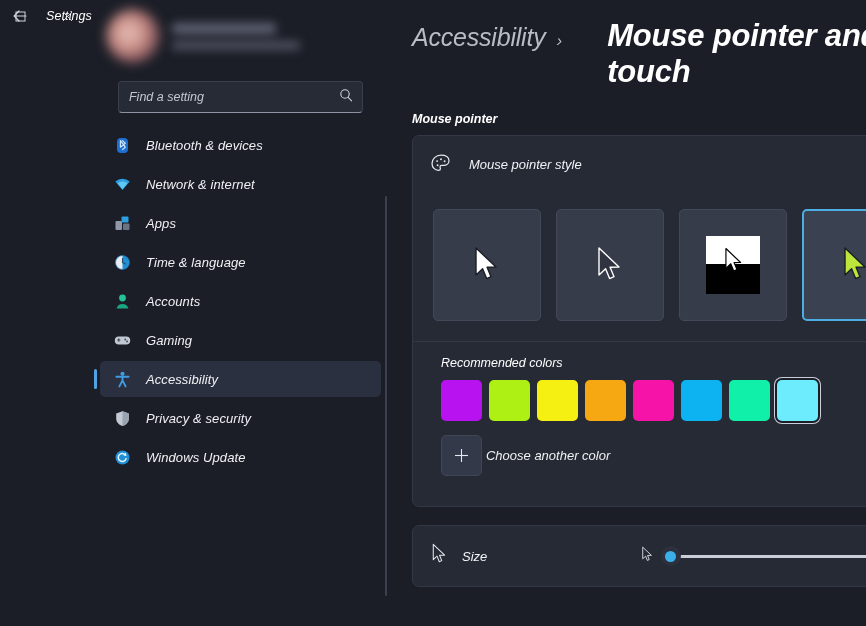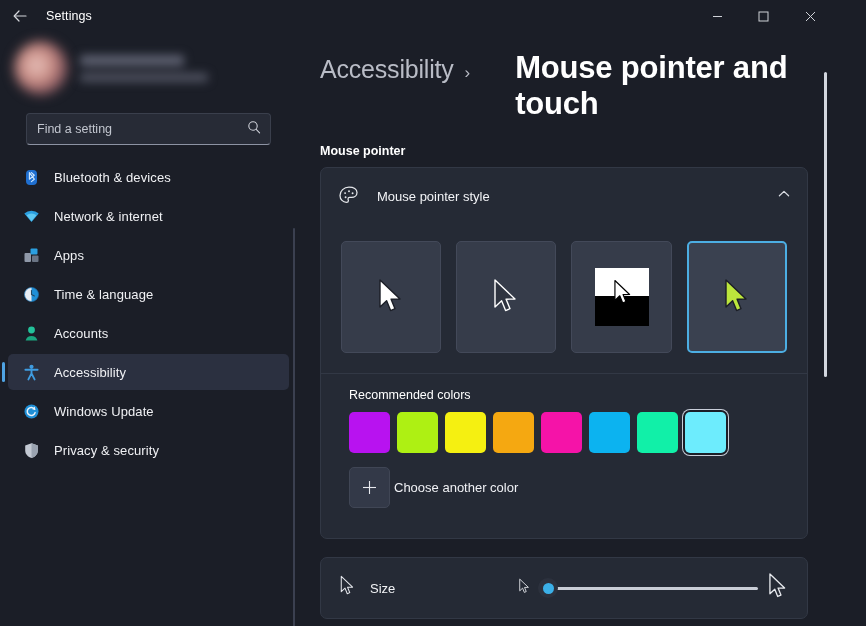--- a/index.html
+++ b/index.html
@@ -3,21 +3,21 @@
 <meta charset="utf-8">
 <style>
   * { box-sizing: border-box; margin: 0; padding: 0; }
   html, body {
     width: 866px; height: 626px;
     background: #1b1e27;
     font-family: "Liberation Sans", sans-serif;
     overflow: hidden;
     color: #ffffff;
   }
-  #app { position: relative; width: 834px; height: 626px; background: #1b1e27; display: flex; flex-direction: column; }
+  #app { position: relative; width: 834px; height: 626px; background: #1b1e27; display: flex; flex-direction: row; font-style: italic; }
 
   
   .titlebar { height: 32px; flex: 0 0 32px; display: flex; align-items: center; position: relative; }
   .back-btn {
     width: 40px; height: 32px; display: flex; align-items: center; justify-content: center;
     color: #d6d8dd;
   }
   .back-btn svg { display:block; }
   .app-title { font-size: 12.5px; color: #ffffff; margin-left: 6px; letter-spacing: .1px; }
   .winctl { position: absolute; right: 0; top: 0; display: flex; height: 32px; }
@@ -232,51 +232,63 @@
         <div class="navitem">
           <span class="navicon">
             <svg width="17" height="17" viewBox="0 0 17 17">
                 <circle cx="8.5" cy="5" r="3.4" fill="#23c29a"></circle>
                 <path d="M2.6 15.4 A6.2 6.2 0 0 1 14.4 15.4 Z" fill="#1aa67f"></path>
               </svg>
           </span>
           <span class="navlabel">Accounts</span>
         </div>
 
+        <div class="navitem">
+          <span class="navicon">
+            <svg width="17" height="17" viewBox="0 0 17 17">
+                <rect x=".8" y="4.6" width="15.4" height="8" rx="4" fill="#c2c8d2"></rect>
+                <rect x="3.1" y="7.5" width="3.4" height="1.1" rx=".5" fill="#3f4754"></rect>
+                <rect x="4.25" y="6.35" width="1.1" height="3.4" rx=".5" fill="#3f4754"></rect>
+                <circle cx="11.3" cy="7.5" r=".95" fill="#3f4754"></circle>
+                <circle cx="13.1" cy="9.4" r=".95" fill="#3f4754"></circle>
+              </svg>
+          </span>
+          <span class="navlabel">Gaming</span>
+        </div>
 
         <div class="navitem selected">
           <span class="navicon">
             <svg width="17" height="17" viewBox="0 0 17 17">
                 <circle cx="8.5" cy="2.8" r="2.1" fill="#3f9ce0"></circle>
                 <path d="M2.4 5.8 L14.6 5.8" stroke="#3f9ce0" stroke-width="1.9" stroke-linecap="round"></path>
                 <path d="M8.5 5.8 L8.5 9.6 M8.5 9.4 L5.4 15.4 M8.5 9.4 L11.6 15.4" stroke="#3f9ce0" stroke-width="1.9" stroke-linecap="round" fill="none"></path>
               </svg>
           </span>
           <span class="navlabel">Accessibility</span>
         </div>
 
         <div class="navitem">
           <span class="navicon">
             <svg width="17" height="17" viewBox="0 0 17 17">
+                <path d="M8.5 1.2 L14.8 3.6 L14.8 8.4 C14.8 12.2 11.9 14.9 8.5 15.9 C5.1 14.9 2.2 12.2 2.2 8.4 L2.2 3.6 Z" fill="#c3c9d3"></path>
+                <path d="M8.5 1.2 L14.8 3.6 L14.8 8.4 C14.8 12.2 11.9 14.9 8.5 15.9 Z" fill="#9aa3b0"></path>
+              </svg>
+          </span>
+          <span class="navlabel">Privacy &amp; security</span>
+        </div>
+
+        <div class="navitem">
+          <span class="navicon">
+            <svg width="17" height="17" viewBox="0 0 17 17">
                 <circle cx="8.5" cy="8.5" r="7" fill="#1f8fd6"></circle>
                 <path d="M11.6 6.3 A4 4 0 1 0 12.1 9.6" fill="none" stroke="#e9f3fb" stroke-width="1.5" stroke-linecap="round"></path>
                 <path d="M11.9 3.4 L12.3 6.8 L9.1 6.3 Z" fill="#e9f3fb"></path>
               </svg>
           </span>
           <span class="navlabel">Windows Update</span>
-        </div>
-
-        <div class="navitem">
-          <span class="navicon">
-            <svg width="17" height="17" viewBox="0 0 17 17">
-                <path d="M8.5 1.2 L14.8 3.6 L14.8 8.4 C14.8 12.2 11.9 14.9 8.5 15.9 C5.1 14.9 2.2 12.2 2.2 8.4 L2.2 3.6 Z" fill="#c3c9d3"></path>
-                <path d="M8.5 1.2 L14.8 3.6 L14.8 8.4 C14.8 12.2 11.9 14.9 8.5 15.9 Z" fill="#9aa3b0"></path>
-              </svg>
-          </span>
-          <span class="navlabel">Privacy &amp; security</span>
         </div>
 
       </div>
 
       <div class="side-scroll"></div>
     </div>
 
     <div class="main">
 
       <div class="breadcrumb">

